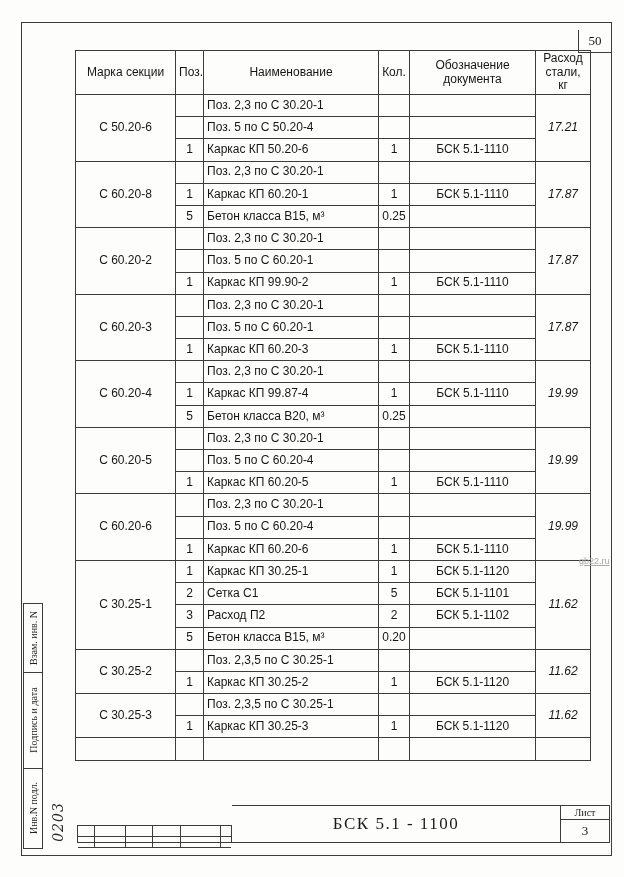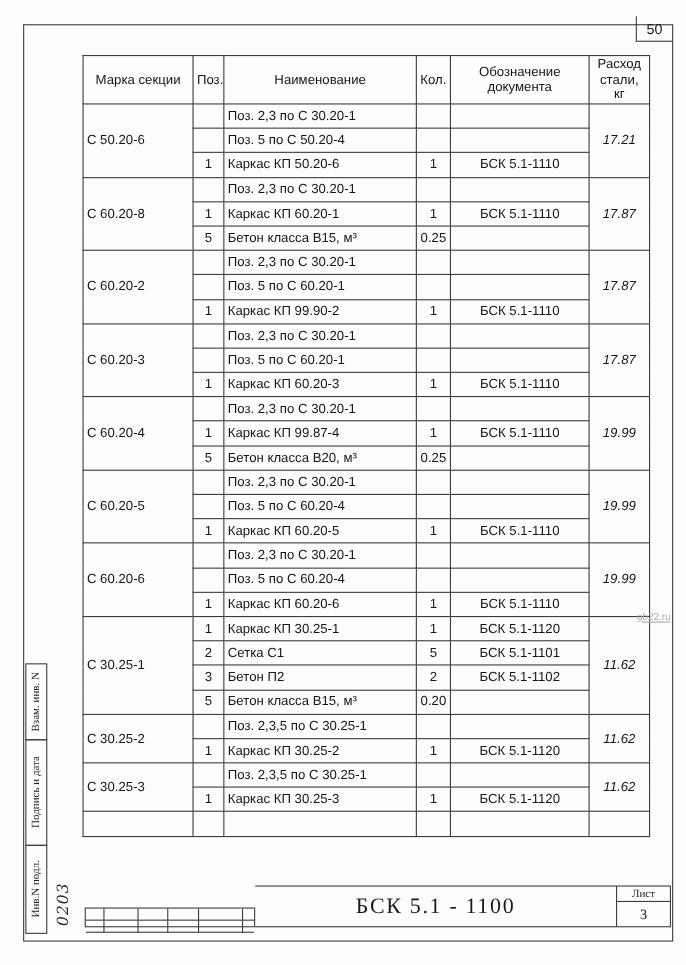--- a/index.html
+++ b/index.html
@@ -9,24 +9,25 @@
     font-family:"Liberation Sans", sans-serif;
     color:#161616; overflow:hidden;
   }
   
   .frame {
     position:absolute; left:21px; top:22px; width:589px; height:832px;
     border:1.6px solid #3c3c3c;
   }
   
   .pagenum-box {
-    position:absolute; left:578px; top:15px; width:32px; height:22px;
+    position:absolute; left:578px; top:30px; width:32px; height:22px;
     border-left:1.4px solid #3c3c3c; border-bottom:1.4px solid #3c3c3c;
     display:flex; align-items:center; justify-content:center;
     font-size:13px;
+    font-family:Liberation Serif, serif;
   }
   
   .margin-stack { position:absolute; left:23px; top:603px; width:20px; }
   .margin-box {
     position:relative; width:20px;
     border:1.2px solid #3c3c3c; margin-top:-1.2px; box-sizing:border-box;
   }
   .mb-1 { height:70px; margin-top:0; }
   .mb-2 { height:97px; }
   .mb-3 { height:81px; }
@@ -49,21 +50,21 @@
   table.spec th, table.spec td {
     border:1.2px solid #3c3c3c; padding:0 3px;
     font-size:12px; line-height:1.12; overflow:hidden;
     font-weight:normal; vertical-align:middle;
   }
   table.spec { border:1.8px solid #333; }
   table.spec thead th { height:43px; text-align:center; }
   table.spec tbody td { height:21.2px; }
   .cell-center { text-align:center; }
   .cell-name  { text-align:left; padding-left:7px;margin-left:47px; }
-  .mark-cell  { text-align:left; font-size:12.5px; }
+  .mark-cell  { text-align:center; font-size:12.5px; }
   .steel-cell { text-align:center; font-size:12.5px;font-style:italic; }
   
   .titleblock { position:absolute; left:77px; top:805px; width:533px; height:38px; display:flex; box-sizing:border-box; }
   .tb-left {
     width:155px; box-sizing:border-box;
     border:1.2px solid #3c3c3c;
     display:grid;
     grid-template-columns:17px 31px 27px 28px 40px 1fr;
     grid-template-rows:11px 11px 1fr;
     margin-top:20px;
@@ -73,21 +74,21 @@
   .tb-cell.last-row { border-bottom:none; }
   .tb-label {
     display:flex; align-items:center; justify-content:center;
     font-family:"Liberation Serif", serif; font-size:9px; color:#1d1d1d;
     white-space:nowrap; overflow:hidden;
   }
   .tb-center {
     flex:1; box-sizing:border-box;
     border-top:1.2px solid #3c3c3c; border-bottom:1.2px solid #3c3c3c;
     display:flex; align-items:center; justify-content:center;
-    font-family:"Liberation Serif", serif; font-size:20px; letter-spacing:1.5px; color:#1b1b1b;
+    font-family:"Liberation Serif", serif; font-size:17px; letter-spacing:1.5px; color:#1b1b1b;
   }
   .tb-right {
     width:50px; box-sizing:border-box; border:1.2px solid #3c3c3c;
     display:flex; flex-direction:column;
     font-family:"Liberation Serif", serif;
   }
   .tb-right .lbl {
     height:13px; border-bottom:1px solid #3c3c3c;
     font-size:10px; text-align:center; line-height:13px; color:#1d1d1d;
   }
@@ -291,21 +292,21 @@
           <td rowspan="4" class="steel-cell">11.62</td>
         </tr>
         <tr>
           <td class="cell-center">2</td>
           <td class="cell-name">Сетка  С1</td>
           <td class="cell-center">5</td>
           <td class="cell-center">БСК 5.1-1101</td>
         </tr>
         <tr>
           <td class="cell-center">3</td>
-          <td class="cell-name">Бетон П2</td>
+          <td class="cell-name">Расход П2</td>
           <td class="cell-center">2</td>
           <td class="cell-center">БСК 5.1-1102</td>
         </tr>
         <tr>
           <td class="cell-center">5</td>
           <td class="cell-name">Бетон класса В15, м³</td>
           <td class="cell-center">0.20</td>
           <td class="cell-center"></td>
         </tr>
         <tr>

